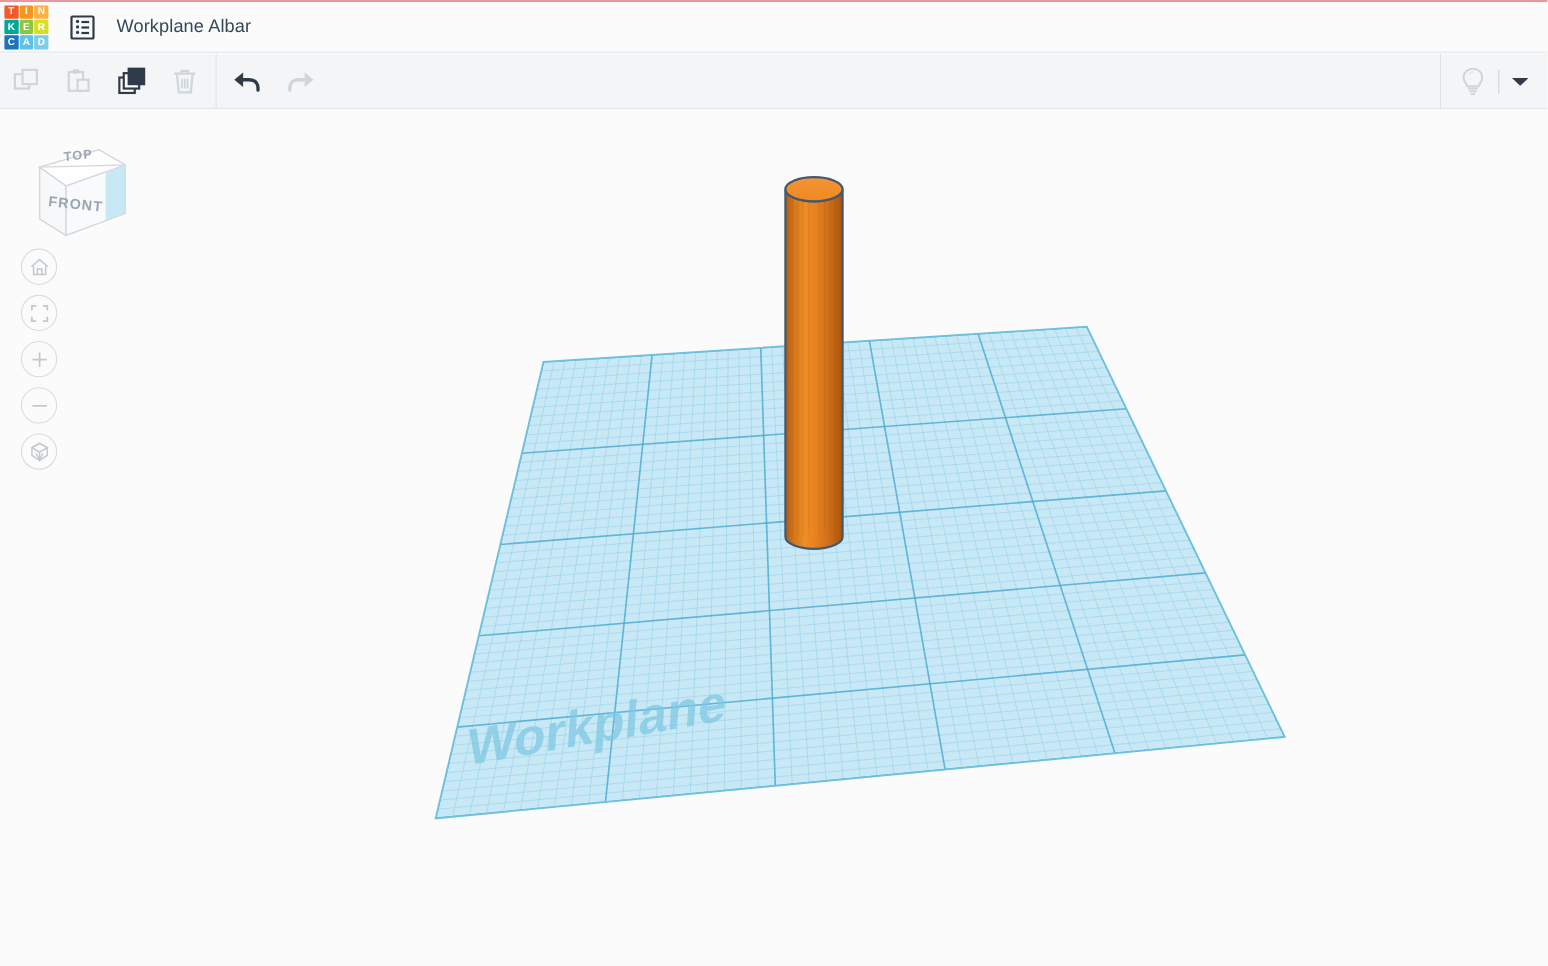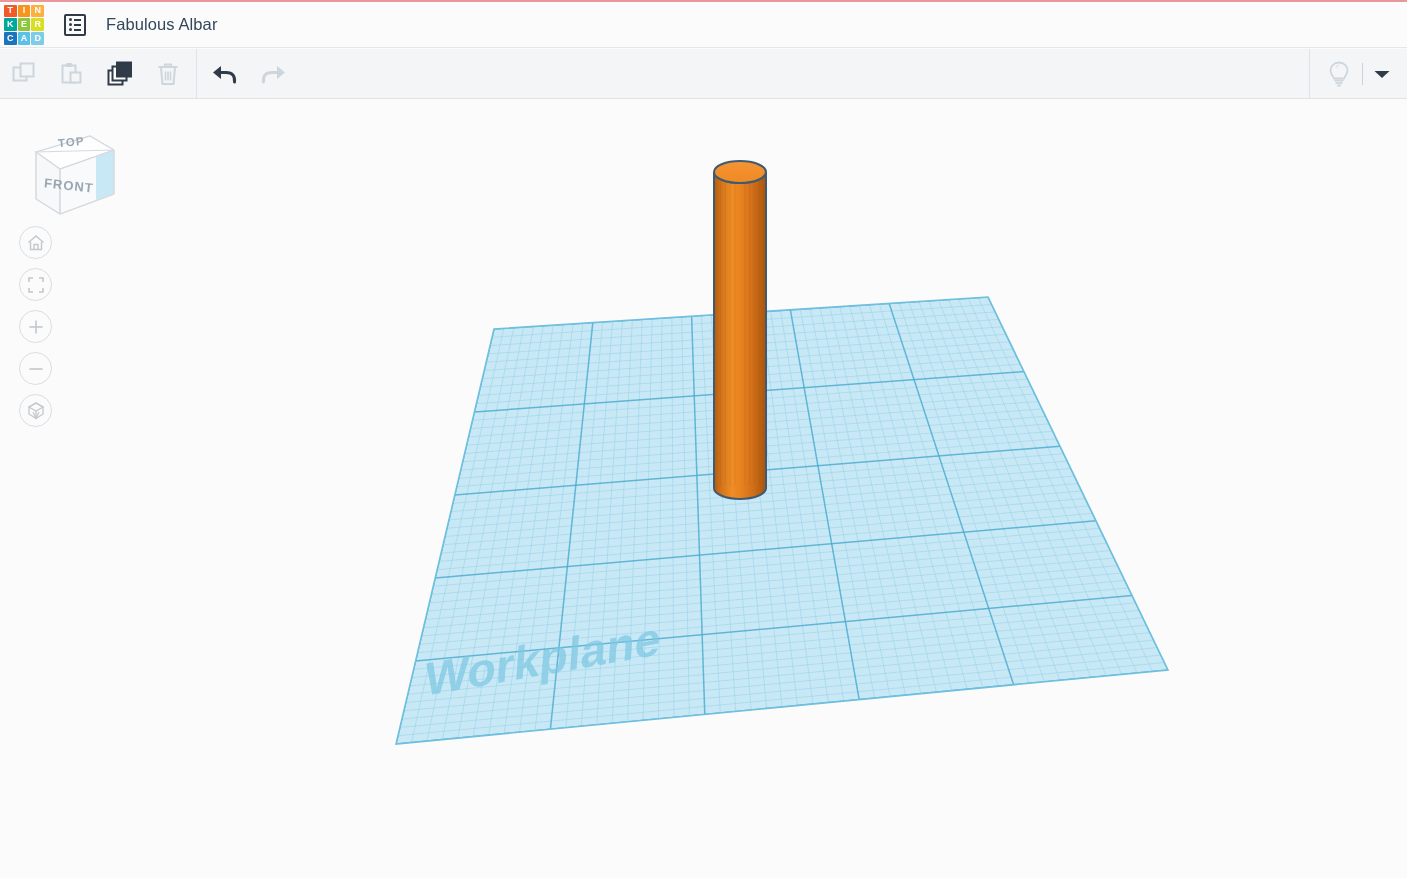--- a/index.html
+++ b/index.html
@@ -194,21 +194,21 @@
             <span class="props-dot"></span>
             <span class="props-line"></span>
           </div>
         <div class="props-row">
             <span class="props-dot"></span>
             <span class="props-line"></span>
           </div>
       </div>
     </div>
 
-    <div class="doc-title">Fabulous Albar</div>
+    <div class="doc-title">Workplane Albar</div>
   </div>
 
   <div class="toolbar">
 
     <div class="tb-group">
 
       <div class="tb-btn" title="Copy">
         <svg width="26" height="26" viewBox="0 0 26 26">
           <rect x="2.5" y="6.5" width="13" height="13" fill="none" stroke="#cdd5dd" stroke-width="2"></rect>
           <rect x="9.5" y="2.5" width="13" height="13" fill="#f4f5f6" stroke="#cdd5dd" stroke-width="2"></rect>

